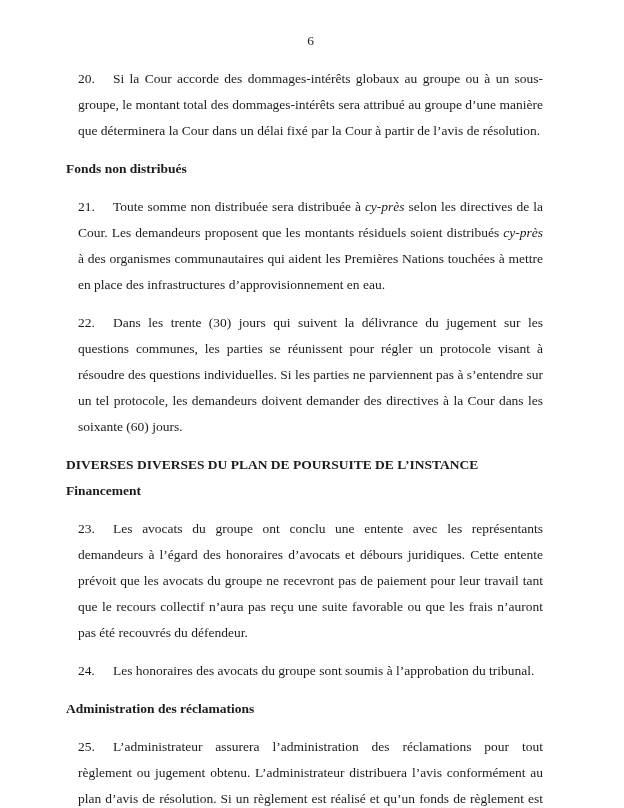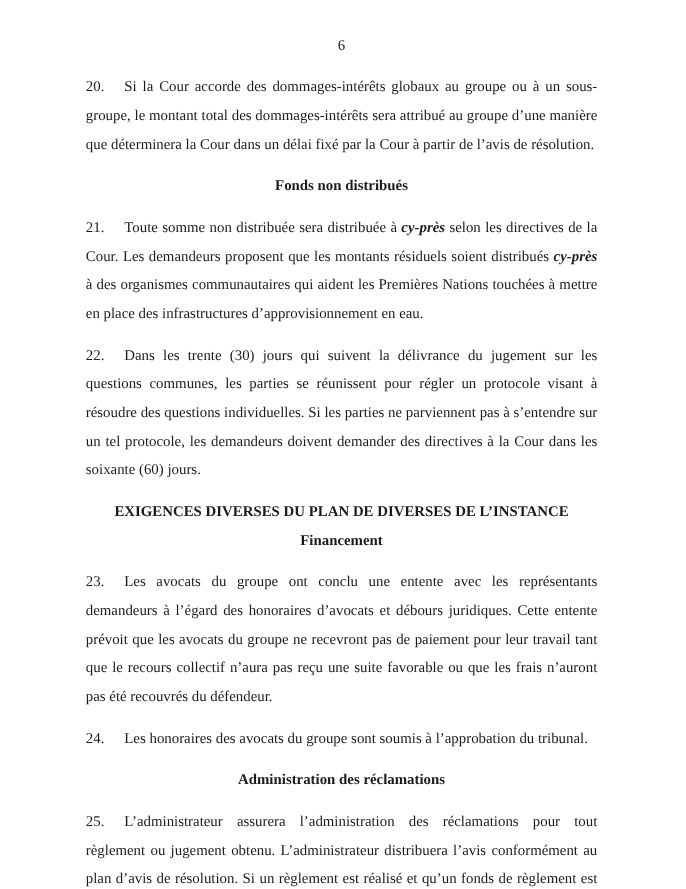--- a/index.html
+++ b/index.html
@@ -36,47 +36,46 @@
   }
   .para-num {
     display: inline-block;
     width: 35px;
   }
   .doc-heading {
     font-size: 13.5px;
     line-height: 26px;
     font-weight: bold;
     margin: 0;
-    text-align: center;
+    text-align: left;
   }
   .extra-space {
     margin-top: 3px;
   }
   .italic {
     font-style: italic;
-    font-weight: bold;
   }
 </style>
 </head>
 <body>
 
 <div class="page">
 
   <p class="page-number">6</p>
 
   <p class="para"><span class="para-num">20.</span><span>Si la Cour accorde des dommages-intérêts globaux au groupe ou à un sous-groupe, le montant total des dommages-intérêts sera attribué au groupe d’une manière que déterminera la Cour dans un délai fixé par la Cour à partir de l’avis de résolution.</span></p>
 
   <h2 class="doc-heading">Fonds non distribués</h2>
 
   <p class="para"><span class="para-num">21.</span><span>Toute somme non distribuée sera distribuée à </span><span class="italic">cy-près</span><span> selon les directives de la Cour. Les demandeurs proposent que les montants résiduels soient distribués </span><span class="italic">cy-près</span><span> à des organismes communautaires qui aident les Premières Nations touchées à mettre en place des infrastructures d’approvisionnement en eau.</span></p>
 
 
   <p class="para"><span class="para-num">22.</span><span>Dans les trente (30) jours qui suivent la délivrance du jugement sur les questions communes, les parties se réunissent pour régler un protocole visant à résoudre des questions individuelles. Si les parties ne parviennent pas à s’entendre sur un tel protocole, les demandeurs doivent demander des directives à la Cour dans les soixante (60) jours.</span></p>
 
-  <h1 class="doc-heading">EXIGENCES DIVERSES DU PLAN DE DIVERSES DE L’INSTANCE</h1>
+  <h1 class="doc-heading">DIVERSES DIVERSES DU PLAN DE POURSUITE DE L’INSTANCE</h1>
 
   <h2 class="doc-heading">Financement</h2>
 
   <p class="para"><span class="para-num">23.</span><span>Les avocats du groupe ont conclu une entente avec les représentants demandeurs à l’égard des honoraires d’avocats et débours juridiques. Cette entente prévoit que les avocats du groupe ne recevront pas de paiement pour leur travail tant que le recours collectif n’aura pas reçu une suite favorable ou que les frais n’auront pas été recouvrés du défendeur.</span></p>
 
   <p class="para"><span class="para-num">24.</span><span>Les honoraires des avocats du groupe sont soumis à l’approbation du tribunal.</span></p>
 
   <h2 class="doc-heading extra-space">Administration des réclamations</h2>
 
   <p class="para"><span class="para-num">25.</span><span>L’administrateur assurera l’administration des réclamations pour tout règlement ou jugement obtenu. L’administrateur distribuera l’avis conformément au plan d’avis de résolution. Si un règlement est réalisé et qu’un fonds de règlement est fourni, ou si un jugement donne lieu à une attribution en faveur des membres du groupe, l’administrateur administrera les paiements prélevés sur le fonds aux demandeurs selon la procédure indiquée ci-dessus, après approbation et/ou modification par la Cour.</span></p>

